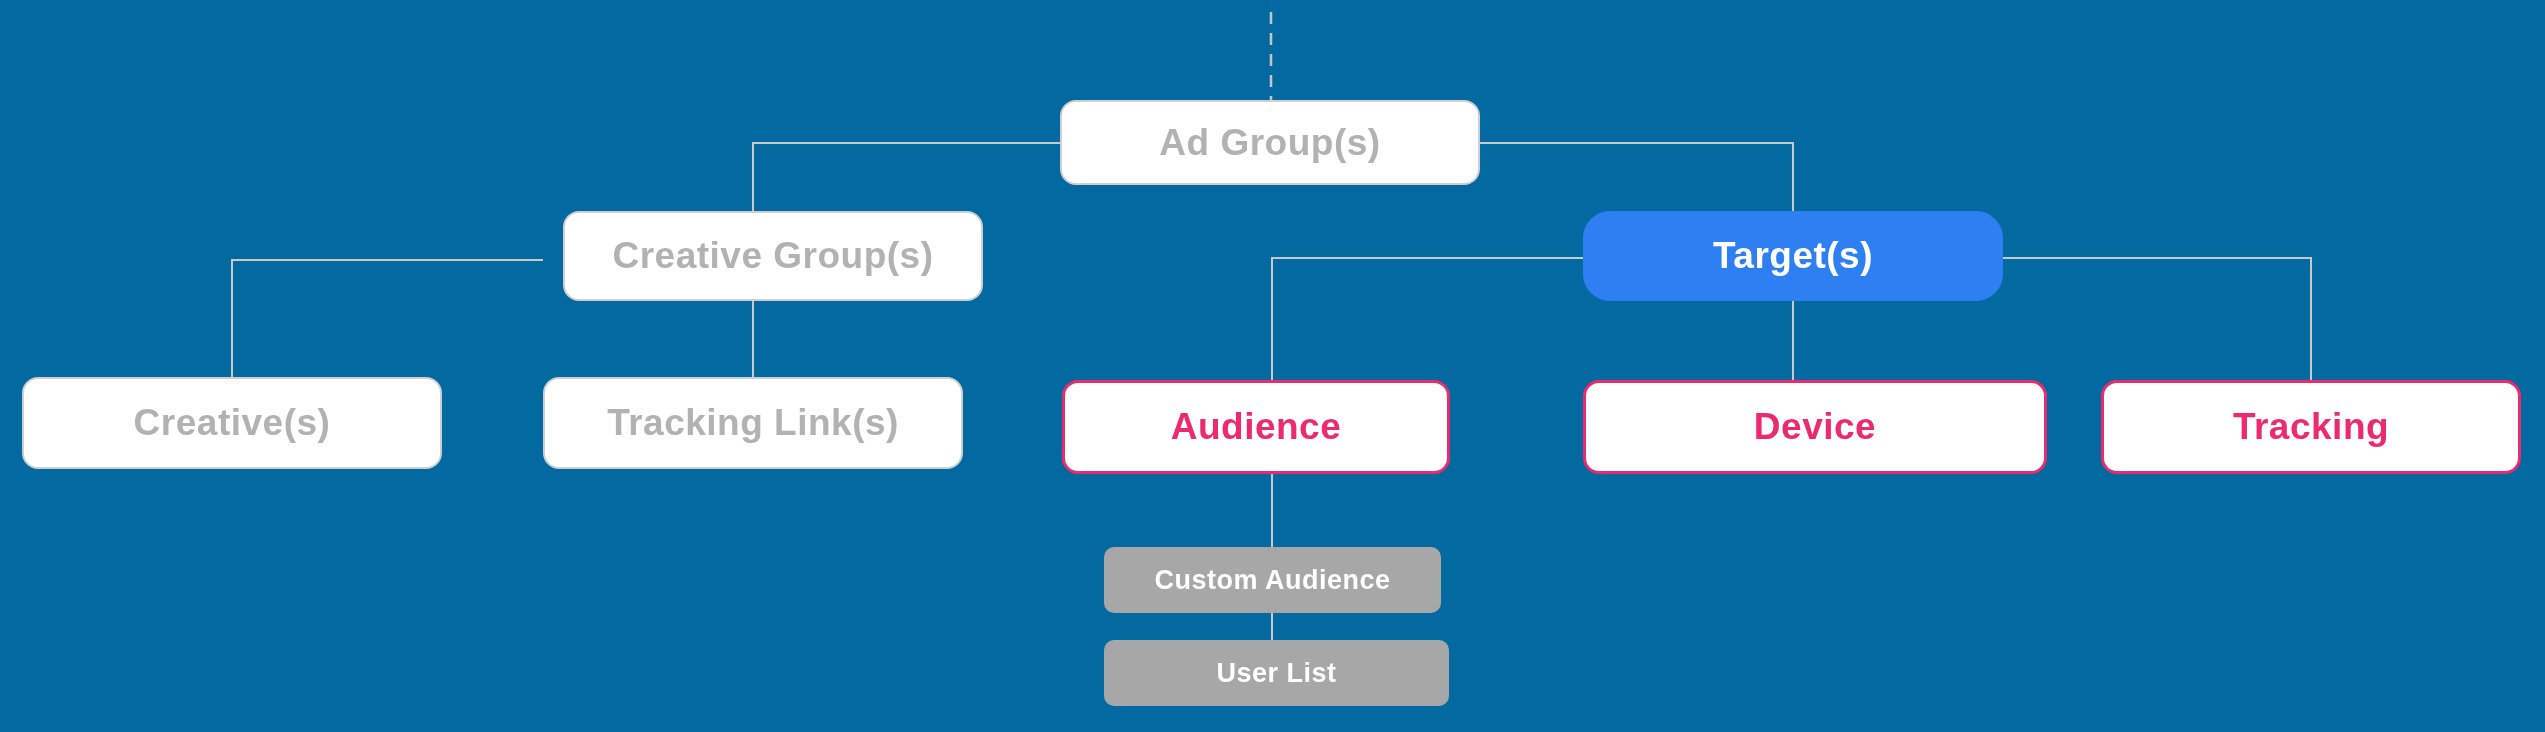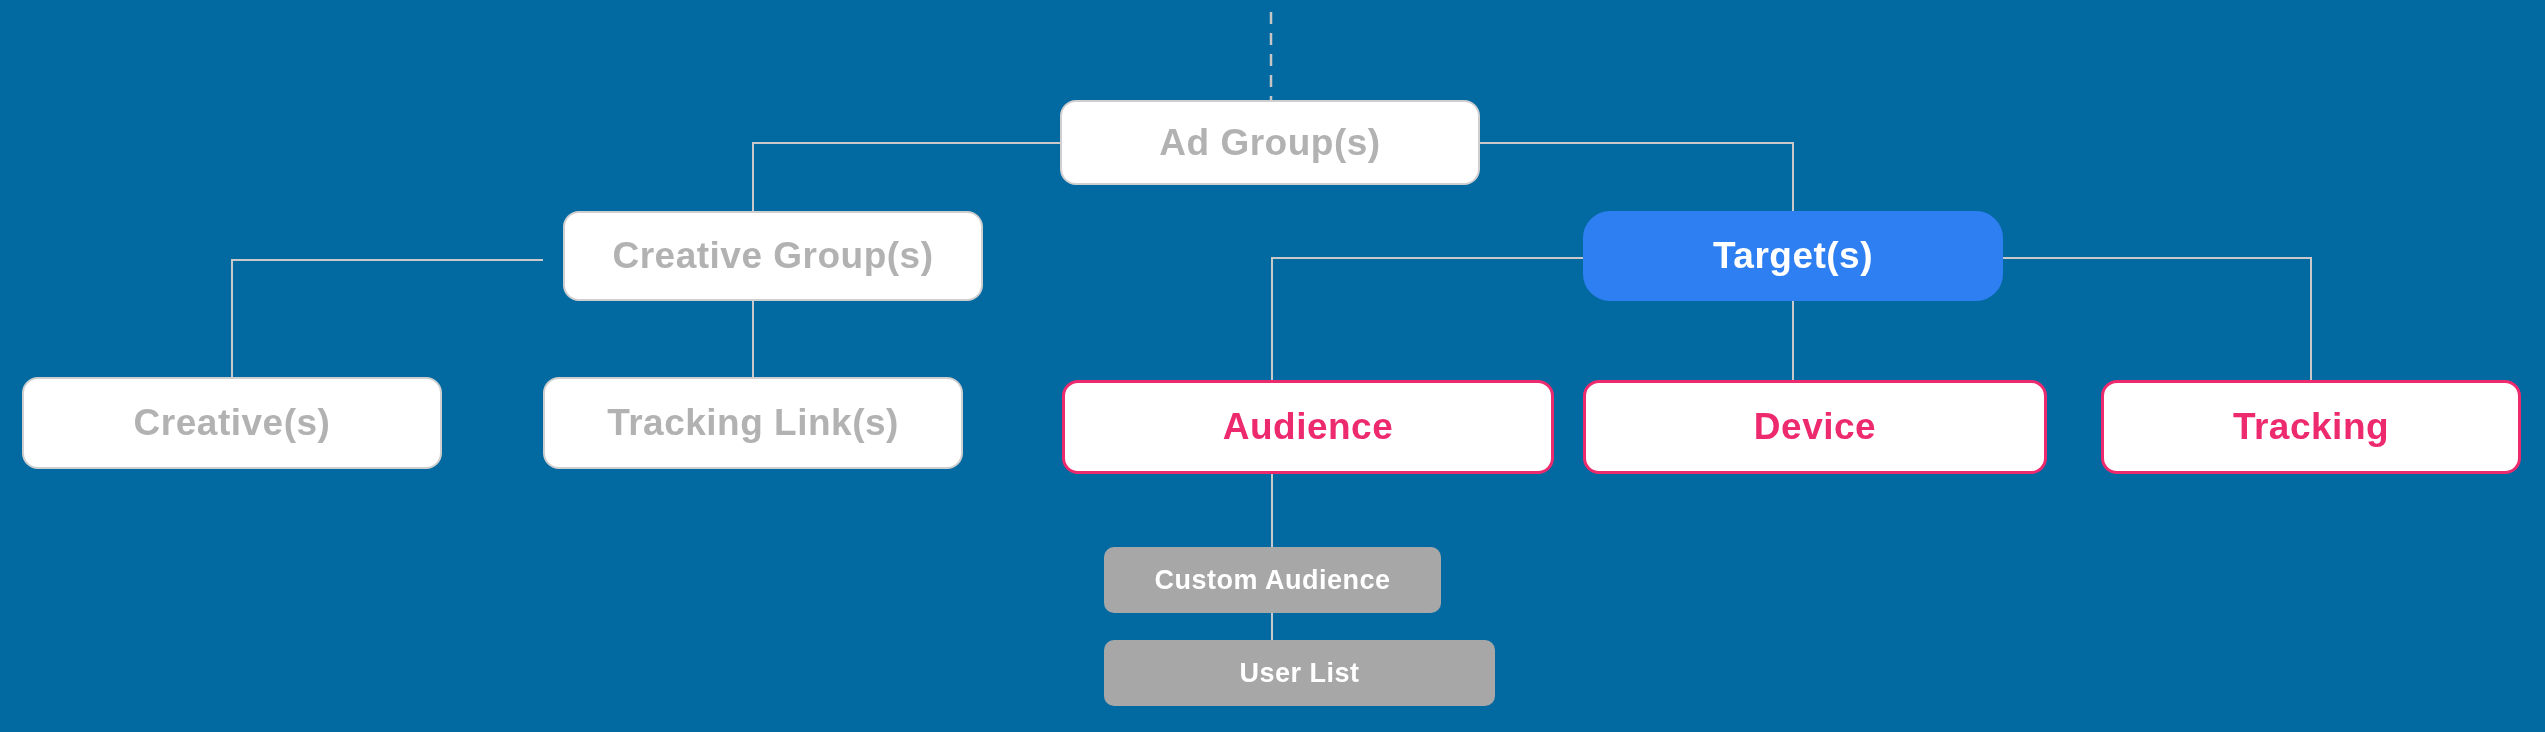--- a/index.html
+++ b/index.html
@@ -61,25 +61,25 @@
     font-size: 27px;
     border-radius: 10px;
   }
 
   
   .pos-ad-group        { left: 1060px; top: 100px; width: 420px; height: 85px; }
   .pos-creative-group  { left: 543px;  top: 211px; width: 420px; height: 90px; margin-left: 20px; }
   .pos-target          { left: 1583px; top: 211px; width: 420px; height: 90px; }
   .pos-creative        { left: 22px;   top: 377px; width: 420px; height: 92px; }
   .pos-tracking-link   { left: 543px;  top: 377px; width: 420px; height: 92px; }
-  .pos-audience        { left: 1062px; top: 380px; width: 492px; height: 94px; }
+  .pos-audience        { left: 1062px; top: 380px; width: 388px; height: 94px; }
   .pos-device          { left: 1583px; top: 380px; width: 464px; height: 94px; }
   .pos-placement       { left: 2101px; top: 380px; width: 420px; height: 94px; }
   .pos-custom-audience { left: 1104px; top: 547px; width: 337px; height: 66px; justify-content: center; }
-  .pos-user-list       { left: 1104px; top: 640px; width: 391px; height: 66px; }
+  .pos-user-list       { left: 1104px; top: 640px; width: 345px; height: 66px; }
 </style>
 </head>
 <body>
 
 <div class="canvas">
 
   <svg class="connectors" viewBox="0 0 2545 732" xmlns="http://www.w3.org/2000/svg">
 
     <path d="M 1271 12 V 100" stroke="#c5c5c5" stroke-width="2.5" fill="none" stroke-dasharray="12 9"></path>
 

